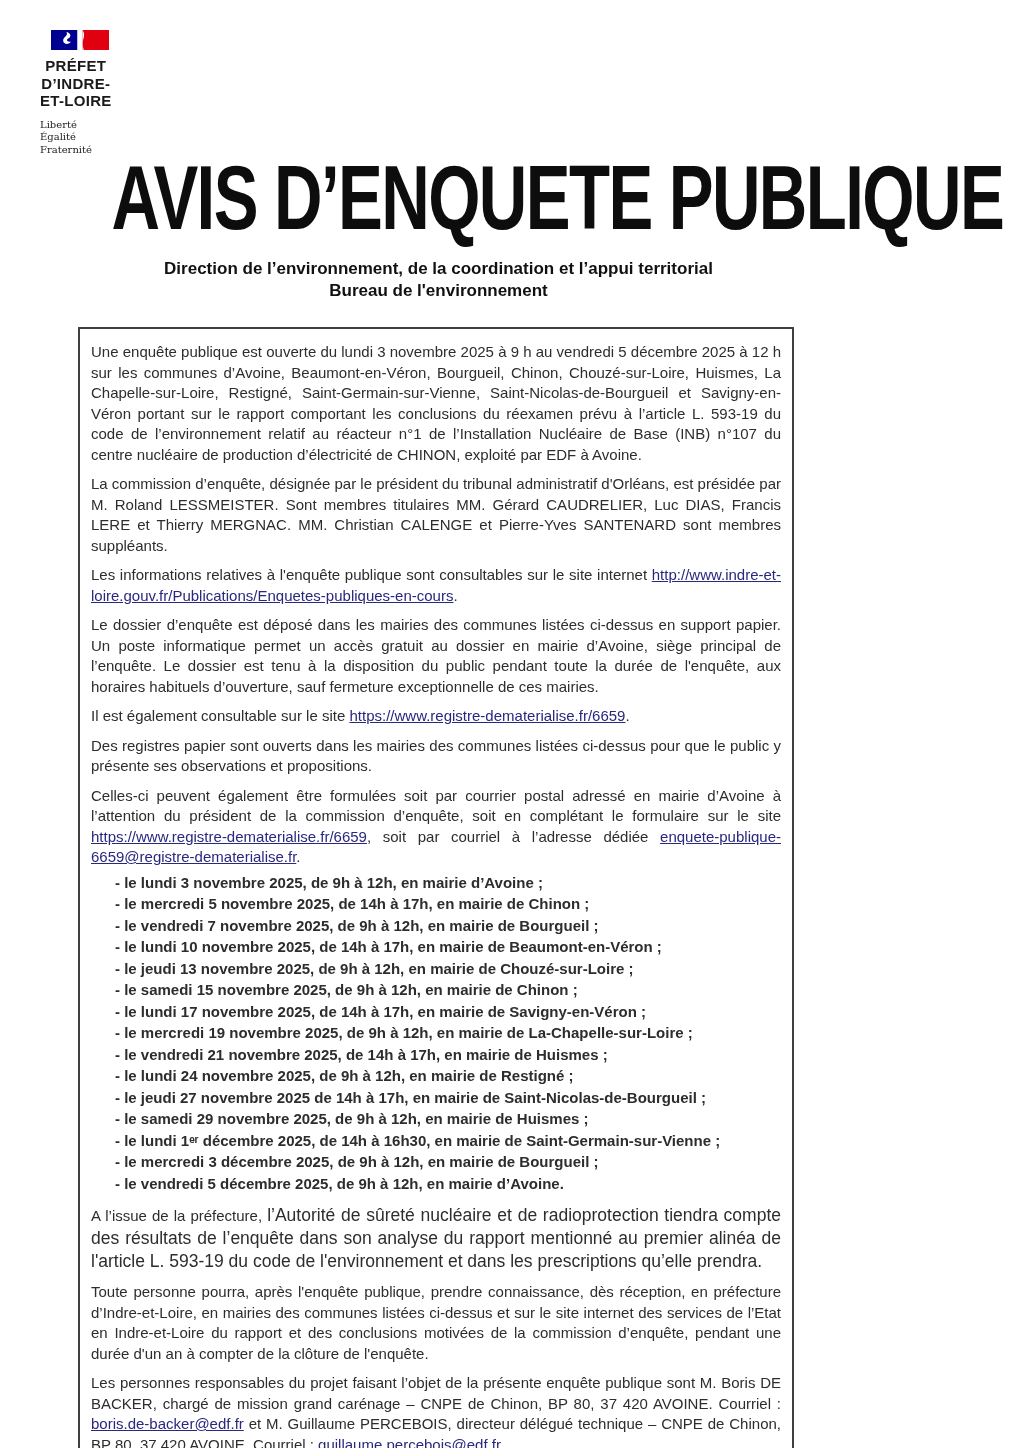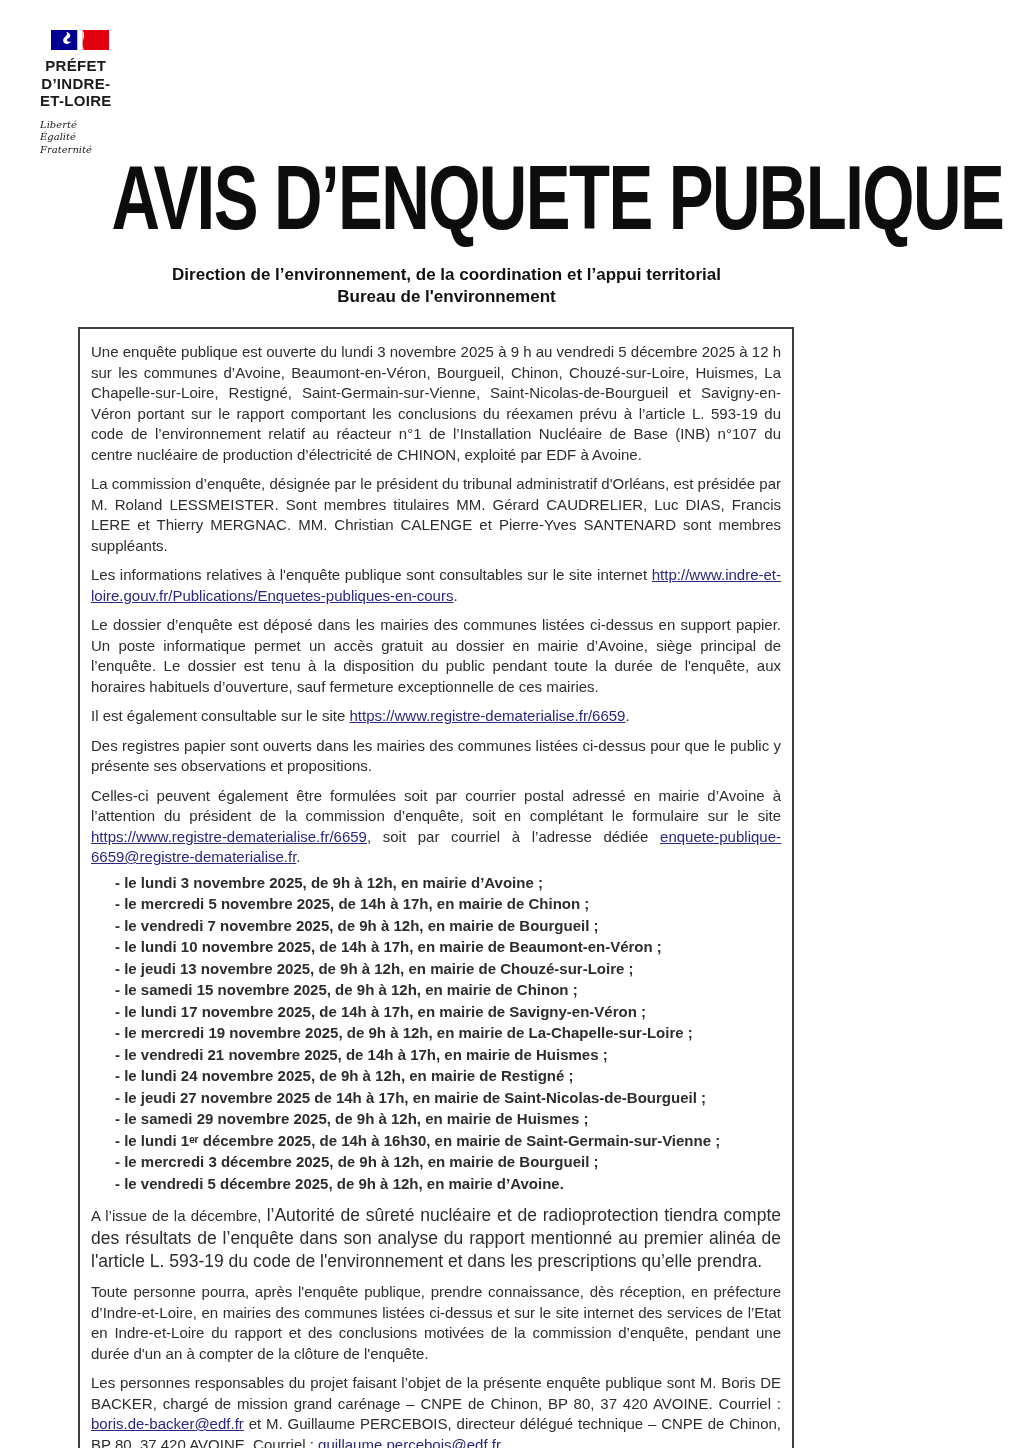--- a/index.html
+++ b/index.html
@@ -16,32 +16,32 @@
   .logo-block { position:absolute; left:40px; top:30px; }
   .flag { display:flex; margin-bottom:7px; }
   .flag svg { display:block; }
   .prefet-name {
     font-weight:bold; font-size:15px; line-height:17.5px;
     color:#1a1a1a; letter-spacing:0.3px;text-align:center;
   }
   .motto {
     margin-top:9px;
     font-family:"DejaVu Serif","Liberation Serif",serif;
-    font-style:italic; font-size:10px; line-height:12.5px; color:#222;
+    font-size:10px; line-height:12.5px; color:#222;
   }
 
   
   .title-wrap { position:absolute; top:158px; left:0; width:1024px; text-align:right; }
   .main-title {
     display:inline-block;
     font-weight:bold; font-size:84px; line-height:80px;
     color:#0d0d0d; letter-spacing:-2px; white-space:nowrap;
     transform:scaleX(0.80) scaleY(1.08); transform-origin:50% 50%;
   }
-  .subtitle { position:absolute; top:264px; left:0; width:877px; text-align:center;margin-left:8px; }
+  .subtitle { position:absolute; top:258px; left:0; width:877px; text-align:center; }
   .subtitle div { font-weight:bold; font-size:17px; line-height:22px; color:#111; }
 
   
   .notice-box {
     position:absolute; left:78px; top:327px; width:716px;
     border:2px solid #3f3f3f;
     padding:4px 11px 10px 11px;
     background:#fff;
   }
   .para {
@@ -119,19 +119,19 @@
     <div class="schedule-item">- le mercredi 19 novembre 2025, de 9h à 12h, en mairie de La-Chapelle-sur-Loire ;</div>
     <div class="schedule-item">- le vendredi 21 novembre 2025, de 14h à 17h, en mairie de Huismes ;</div>
     <div class="schedule-item">- le lundi 24 novembre 2025, de 9h à 12h, en mairie de Restigné ;</div>
     <div class="schedule-item">- le jeudi 27 novembre 2025 de 14h à 17h, en mairie de Saint-Nicolas-de-Bourgueil ;</div>
     <div class="schedule-item">- le samedi 29 novembre 2025, de 9h à 12h, en mairie de Huismes ;</div>
     <div class="schedule-item">- le lundi 1ᵉʳ décembre 2025, de 14h à 16h30, en mairie de Saint-Germain-sur-Vienne ;</div>
     <div class="schedule-item">- le mercredi 3 décembre 2025, de 9h à 12h, en mairie de Bourgueil ;</div>
     <div class="schedule-item">- le vendredi 5 décembre 2025, de 9h à 12h, en mairie d’Avoine.</div>
   </div>
 
-  <p class="para issue"><span>A l’issue de la décembre, </span><span class="issue-large">l’Autorité de sûreté nucléaire et de radioprotection tiendra compte des résultats de l’enquête dans son analyse du rapport mentionné au premier alinéa de l'article L. 593-19 du code de l'environnement et dans les prescriptions qu’elle prendra.</span></p>
+  <p class="para issue"><span>A l’issue de la préfecture, </span><span class="issue-large">l’Autorité de sûreté nucléaire et de radioprotection tiendra compte des résultats de l’enquête dans son analyse du rapport mentionné au premier alinéa de l'article L. 593-19 du code de l'environnement et dans les prescriptions qu’elle prendra.</span></p>
 
   <p class="para">Toute personne pourra, après l'enquête publique, prendre connaissance, dès réception, en préfecture d’Indre-et-Loire, en mairies des communes listées ci-dessus et sur le site internet des services de l’Etat en Indre-et-Loire du rapport et des conclusions motivées de la commission d’enquête, pendant une durée d'un an à compter de la clôture de l'enquête.</p>
 
   <p class="para"><span>Les personnes responsables du projet faisant l’objet de la présente enquête publique sont M. Boris DE BACKER, chargé de mission grand carénage – CNPE de Chinon, BP 80, 37 420 AVOINE. Courriel : </span><a href="#">boris.de-backer@edf.fr</a><span> et M. Guillaume PERCEBOIS, directeur délégué technique – CNPE de Chinon, BP 80, 37 420 AVOINE. Courriel : </span><a href="#">guillaume.percebois@edf.fr</a><span>.</span></p>
 
 </div>
 
 </body></html>

